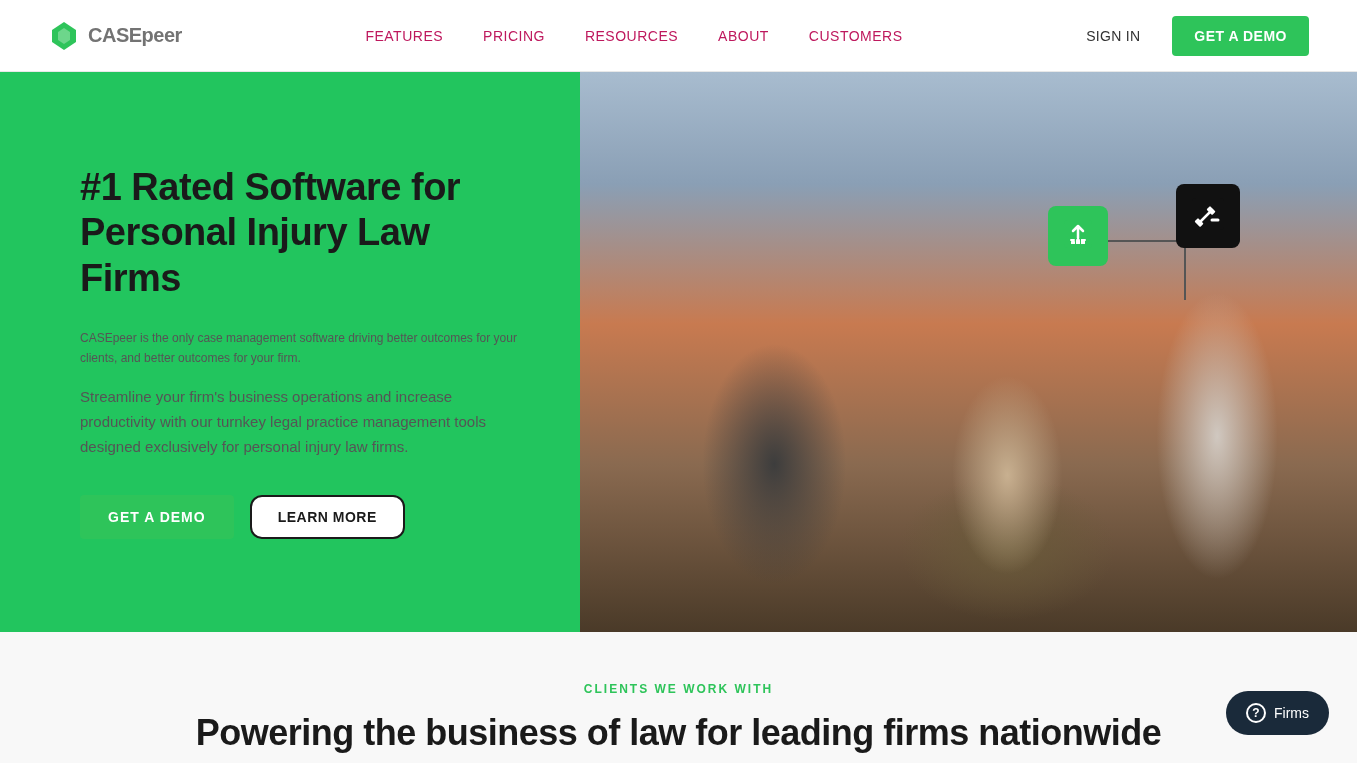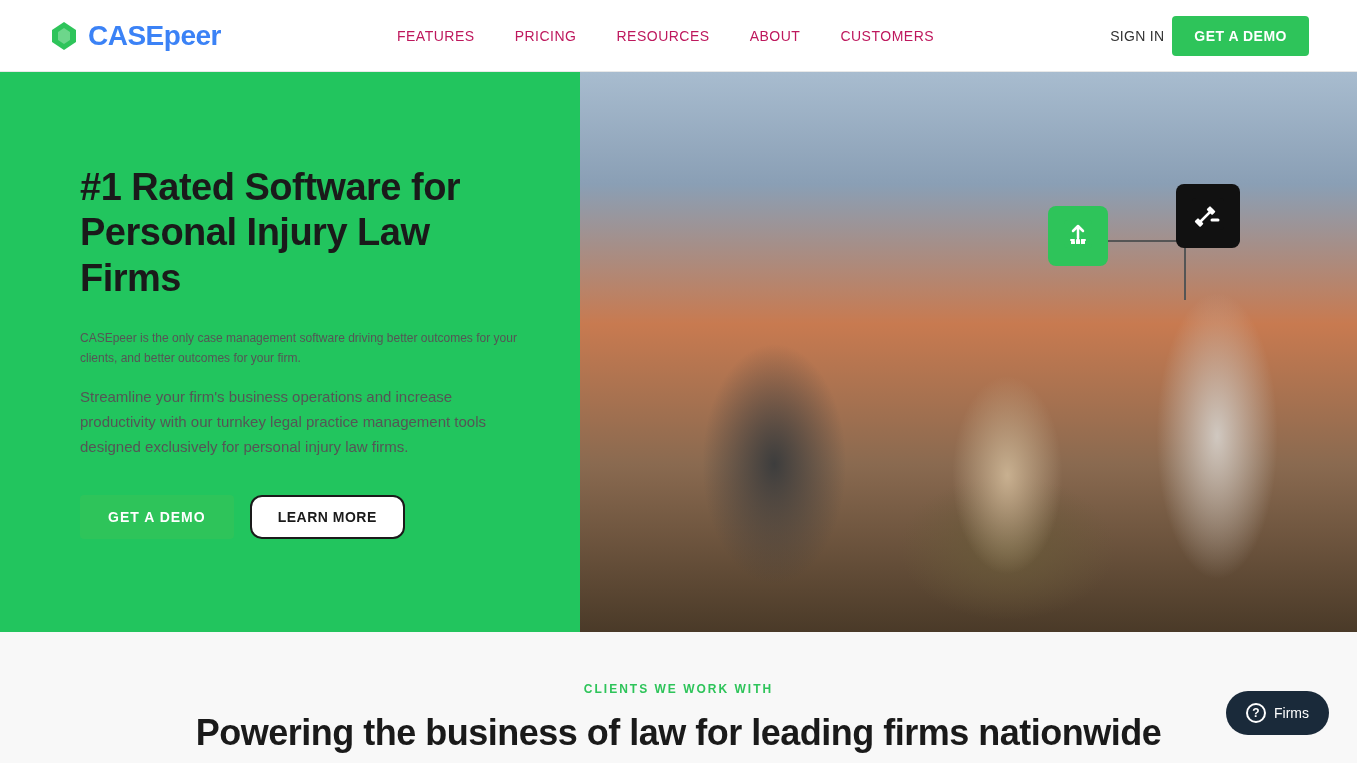--- a/index.html
+++ b/index.html
@@ -8,24 +8,24 @@
     
     nav {
       display: flex; align-items: center; justify-content: space-between;
       padding: 0 48px; height: 72px; background: #fff;
       border-bottom: 1px solid #e8e8e8; position: relative; z-index: 10;
     }
     .nav-logo { display: flex; align-items: center; gap: 8px; cursor: pointer; }
     .logo-icon {
       width: 32px; height: 32px;
     }
-    .nav-logo-text { font-size: 28px; font-weight: 700; color: #3b82f6; letter-spacing: -0.5px; }
+    .nav-logo-text { font-size: 20px; font-weight: 700; color: #737373; letter-spacing: -0.5px; }
     .nav-links { display: flex; align-items: center; gap: 40px; }
     .nav-link { font-size: 14px; font-weight: 500; color: #be185d; text-decoration: none; letter-spacing: 0.5px; cursor: pointer; }
-    .nav-actions { display: flex; align-items: center; gap: 8px; }
+    .nav-actions { display: flex; align-items: center; gap: 32px; }
     .btn-signin { font-size: 14px; font-weight: 500; color: #333; cursor: pointer; letter-spacing: 0.3px; }
     .btn-demo-nav {
       background: #2ec45a; color: #fff; border: none; padding: 12px 22px;
       font-size: 14px; font-weight: 700; letter-spacing: 0.5px; cursor: pointer;
       border-radius: 4px; white-space: nowrap;
     }
 
     
     .hero {
       display: flex; align-items: stretch; min-height: 560px; background: #22c55e;

